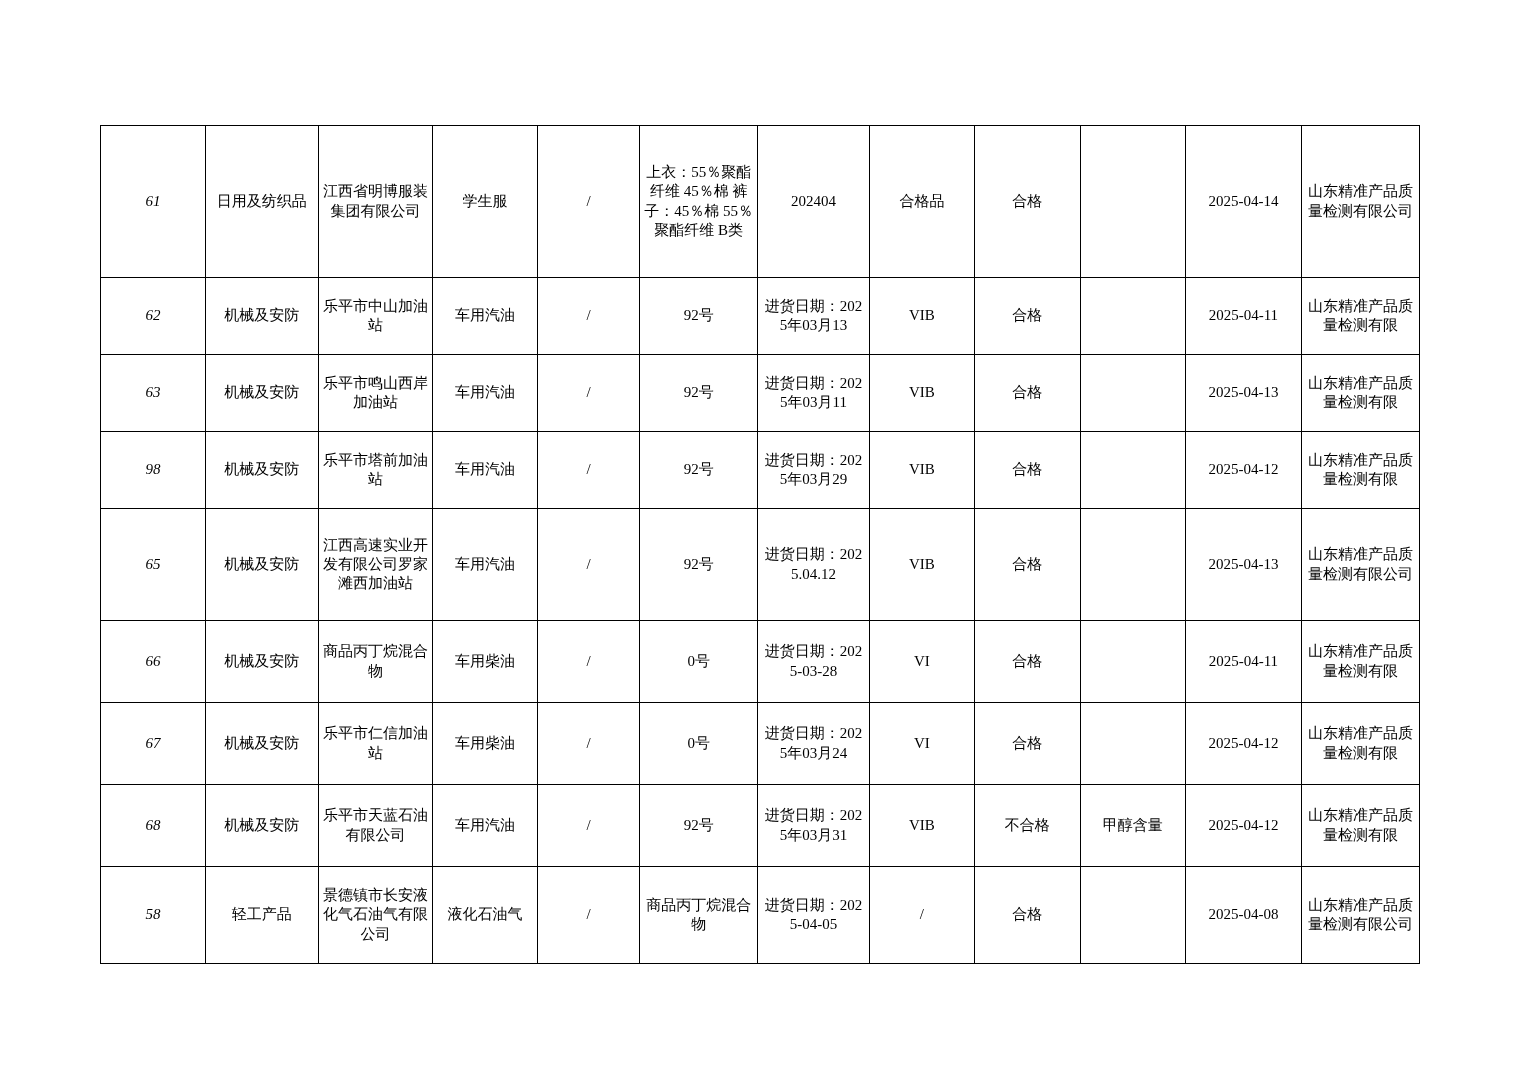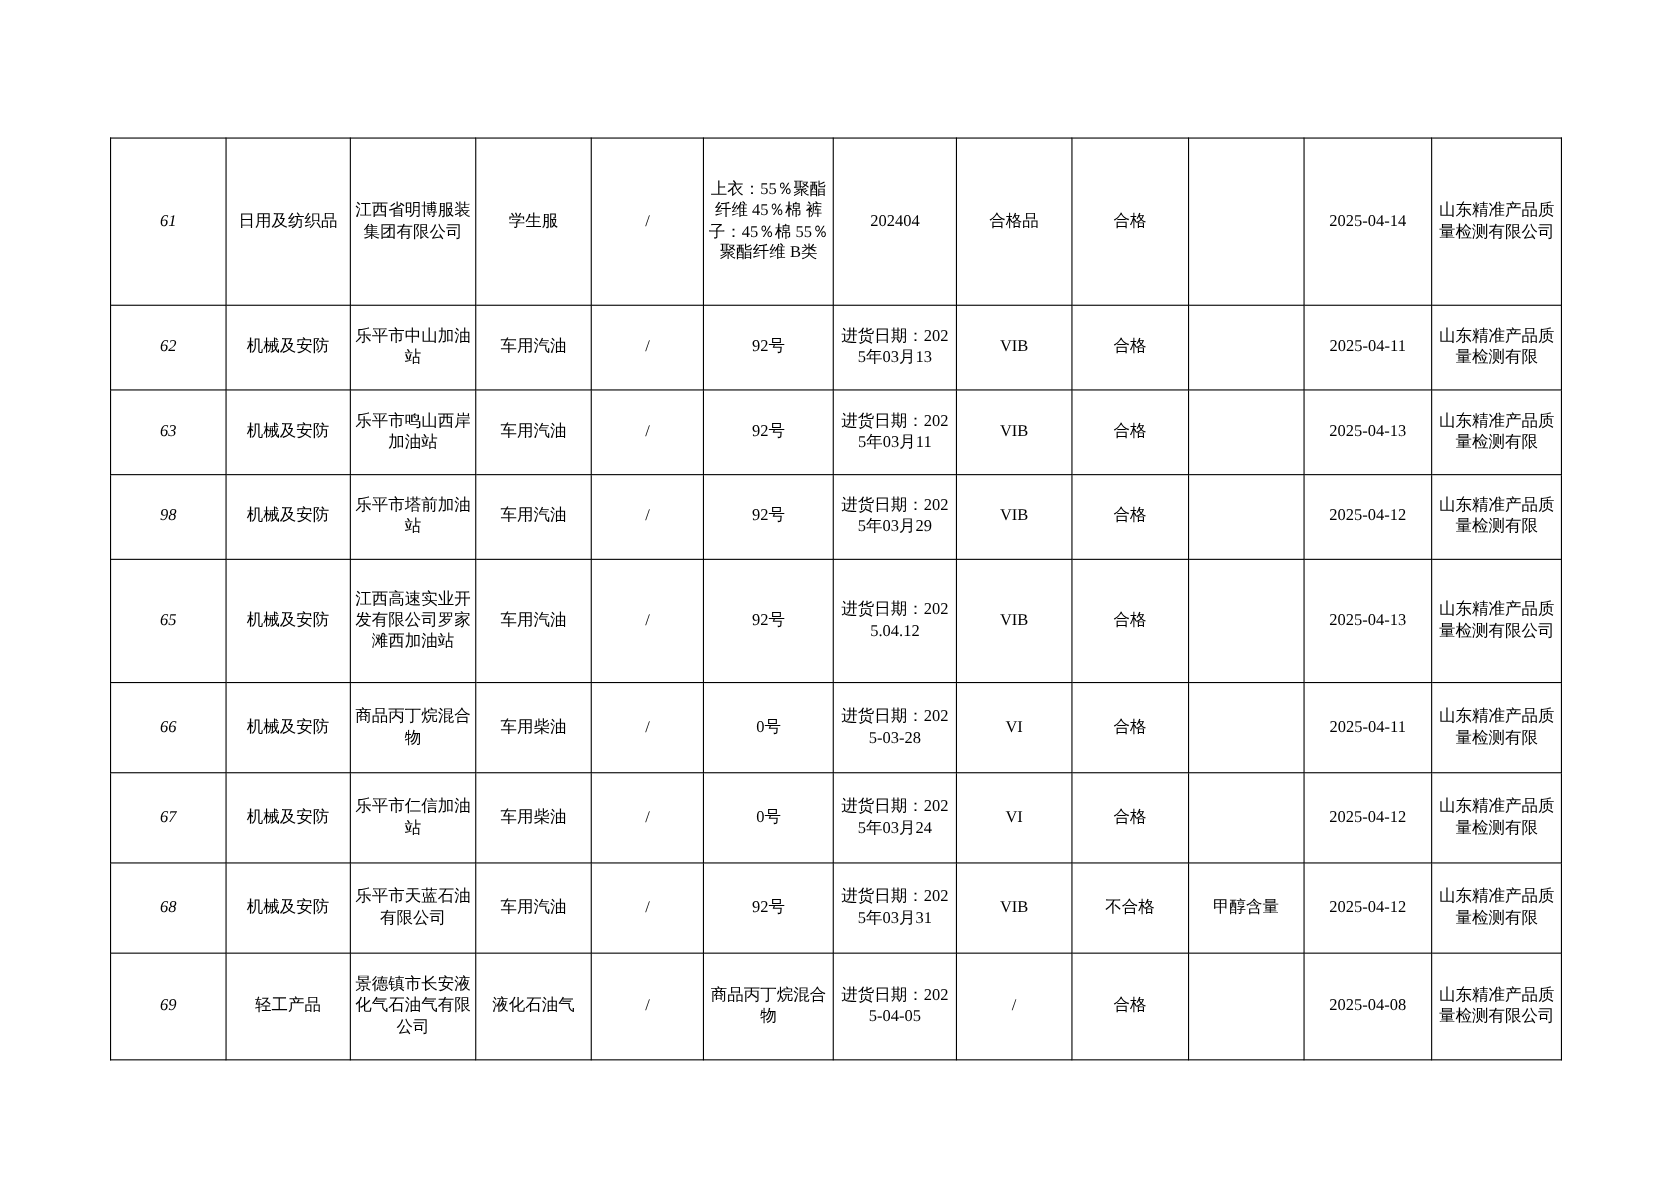--- a/index.html
+++ b/index.html
@@ -356,21 +356,21 @@
             <span class="cell-clip">甲醇含量</span>
           </td>
         <td>
             <span class="cell-clip">2025-04-12</span>
           </td>
         <td>
             <span class="clip-lab">山东精准产品质量检测有限</span>
           </td>
       </tr>
       <tr class="r8">
-        <td class="num">69</td>
+        <td class="num">58</td>
         <td>
             <span class="cell-clip">轻工产品</span>
           </td>
         <td>
             <span class="cell-clip">景德镇市长安液化气石油气有限公司</span>
           </td>
         <td>
             <span class="cell-clip">液化石油气</span>
           </td>
         <td>/</td>

